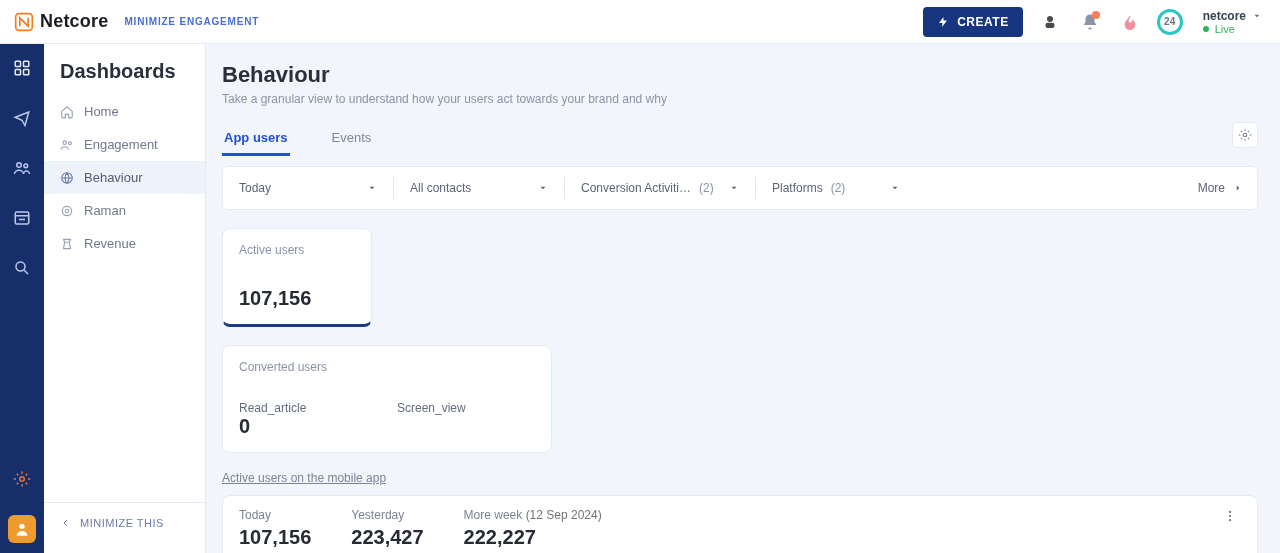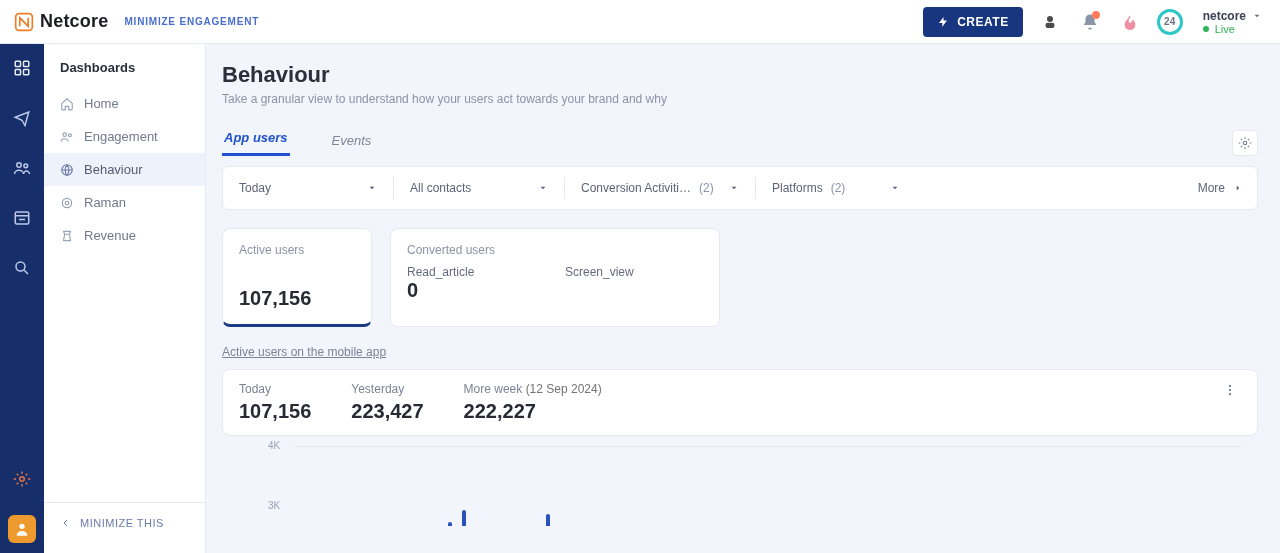--- a/index.html
+++ b/index.html
@@ -41,57 +41,57 @@
   
   .rail{position:fixed; left:0; top:44px; bottom:0; width:44px; background:var(--navy); display:flex; flex-direction:column; align-items:center; padding-top:10px; gap:22px; z-index:15;}
   .rail .ritem{width:28px; height:28px; display:flex; align-items:center; justify-content:center; color:#cfd8f5; opacity:0.9; cursor:pointer;}
   .rail .ritem.active{background:transparent;}
   .rail .spacer{flex:1;}
   .rail .gear svg{color:#ff6a3d;}
   .rail .avatar{width:28px; height:28px; background:#ef9a2e; border-radius:6px; display:flex; align-items:center; justify-content:center; margin-bottom:10px;}
 
   
   .sidebar{position:fixed; left:44px; top:44px; bottom:0; width:162px; background:#fff; border-right:1px solid var(--line); padding:16px 0 10px 0; z-index:14; display:flex; flex-direction:column;}
-  .sidebar h3{margin:0 16px 12px 16px; font-size:13px; font-weight:700; color:#2a2f3b;}
+  .sidebar h3{margin:0 16px 12px 16px; font-size:20px; font-weight:700; color:#2a2f3b;}
   .navlist{display:flex; flex-direction:column;}
   .navlink{display:flex; align-items:center; gap:10px; padding:9px 16px; color:#717a8c; font-size:13px; cursor:pointer;}
   .navlink.active{background:#eef2fb; color:#535c72;}
   .minimize{margin-top:auto; padding:14px 16px; border-top:1px solid var(--line); display:flex; align-items:center; gap:8px; color:#6b7aa8; font-size:11px; letter-spacing:0.5px; cursor:pointer;}
 
   
   .main{position:absolute; left:206px; right:0; top:44px; bottom:0; overflow:auto; padding:18px 22px 0 16px;}
   .page-title{font-size:22px; font-weight:700; color:#2a2f3b;}
   .page-sub{font-size:12px; color:var(--muted); margin-top:4px;}
 
-  .tabs{display:flex; align-items:flex-end; gap:40px; margin-top:16px; border-bottom:none; position:relative;font-style:italic;}
+  .tabs{display:flex; align-items:flex-start; gap:40px; margin-top:16px; border-bottom:none; position:relative;}
   .tab{font-size:13px; color:#7f8698; padding:8px 2px; cursor:pointer;}
   .tab.active{color:var(--accent); font-weight:700; border-bottom:3px solid var(--accent);}
   .tabs .settings{margin-left:auto; width:26px; height:26px; border:1px solid var(--line); border-radius:4px; display:flex; align-items:center; justify-content:center; cursor:pointer; background:#fff;}
 
   .filters{margin-top:10px; background:#fff; border:1px solid var(--line); border-radius:6px; display:flex; align-items:center; height:44px;}
   .chip{display:flex; align-items:center; gap:8px; padding:0 16px; height:100%; color:#5d6477; font-size:12px; cursor:pointer; position:relative;}
   .chip .label{white-space:nowrap; overflow:hidden; text-overflow:ellipsis; max-width:120px;}
   .chip .count{color:#8b93a6;}
   .divider{width:1px; height:22px; background:var(--line);}
   .chip .chev{margin-left:auto; color:#8b93a6;}
   .chip.date{min-width:170px;}
   .chip.contacts{min-width:170px;}
   .chip.activity{min-width:190px;}
   .chip.platforms{min-width:160px;}
   .more{margin-left:auto; display:flex; align-items:center; gap:8px; color:#5c6478; font-size:12px; padding-right:14px; cursor:pointer;}
 
   
-  .kpis{display:flex; gap:18px; margin-top:18px;}
+  .kpis{display:flex; gap:18px; margin-top:18px;flex-direction:column;}
   .card{background:#fff; border:1px solid var(--line); border-radius:8px; padding:14px 16px;}
   .card.kpi-active{width:150px; border-bottom:3px solid var(--navy-2);}
   .card.kpi-converted{width:330px;}
   .kpi-title{font-size:12px; color:var(--muted);}
   .kpi-value{font-size:20px; font-weight:700; color:#262a33; margin-top:30px;}
   .conv-grid{display:grid; grid-template-columns:1fr 1fr; gap:8px 20px; margin-top:8px;}
-  .conv-label{font-size:12px; color:#636b7d;}
+  .conv-label{font-size:12px; color:#636b7d;margin-top:19px;}
   .conv-value{font-size:20px; font-weight:700; color:#262a33;}
 
   .section-caption{margin-top:18px; font-size:12px; color:#7b8396;text-decoration:underline;}
 
   
   .summary{margin-top:10px; background:#fff; border:1px solid var(--line); border-radius:8px; padding:12px 16px; display:flex; align-items:flex-start; gap:40px;}
   .s-col .s-label{font-size:12px; color:#7b8396;}
   .s-col .s-label .hint{color:#737373;}
   .s-col .s-value{font-size:20px; font-weight:700; color:#262a33; margin-top:4px;}
   .more-dots{margin-left:auto; color:#7b8396; cursor:pointer; padding-right:4px;}

